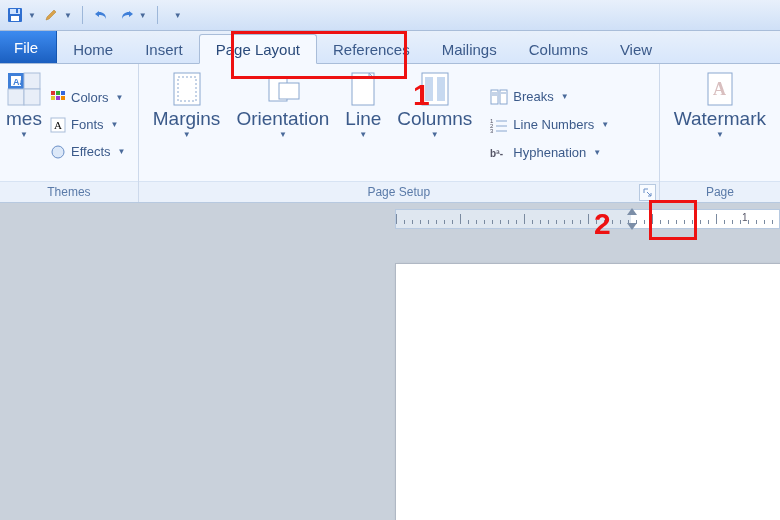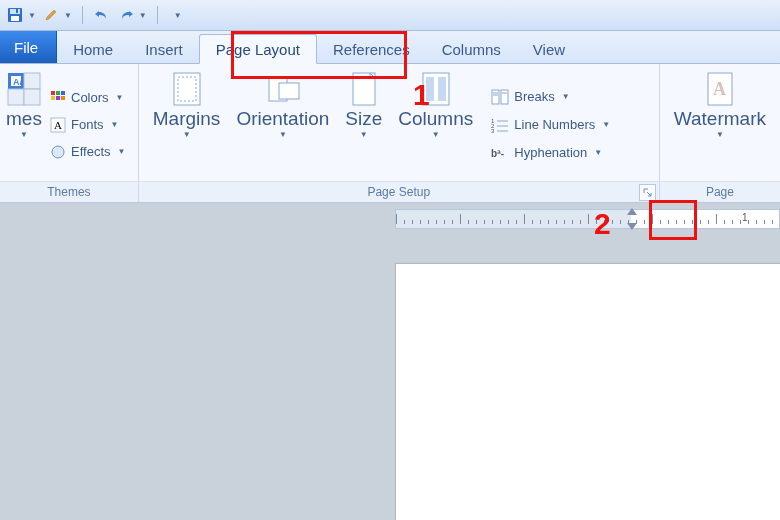--- a/index.html
+++ b/index.html
@@ -85,20 +85,23 @@
   <div class="tab">
       <span>Insert</span>
     </div>
   <div class="tab active">
       <span>Page Layout</span>
     </div>
   <div class="tab">
       <span>References</span>
     </div>
   <div class="tab">
+      <span>Mailings</span>
+    </div>
+  <div class="tab">
       <span>Columns</span>
     </div>
   <div class="tab">
       <span>View</span>
     </div>
 </div>
 
 <div class="ribbon">
 
   <div class="group" style="width:166px">
@@ -180,21 +183,21 @@
         <div class="lbl"><span>Orientation</span></div>
         <div class="car">▼</div>
       </div>
       <div class="bigbtn">
         <div class="ic">
             <svg width="28" height="36" viewBox="0 0 28 36">
               <rect x="3" y="2" width="22" height="32" fill="#fff" stroke="#8aa7cf"></rect>
               <path d="M20 2l5 5h-5z" fill="#dce8f8" stroke="#8aa7cf"></path>
             </svg>
           </div>
-        <div class="lbl"><span>Size</span></div>
+        <div class="lbl"><span>Line</span></div>
         <div class="car">▼</div>
       </div>
       <div class="bigbtn">
         <div class="ic">
             <svg width="30" height="36" viewBox="0 0 30 36">
               <rect x="2" y="2" width="26" height="32" fill="#fff" stroke="#8aa7cf"></rect>
               <rect x="5" y="6" width="8" height="24" fill="#c7d9f0"></rect>
               <rect x="17" y="6" width="8" height="24" fill="#c7d9f0"></rect>
             </svg>
           </div>

